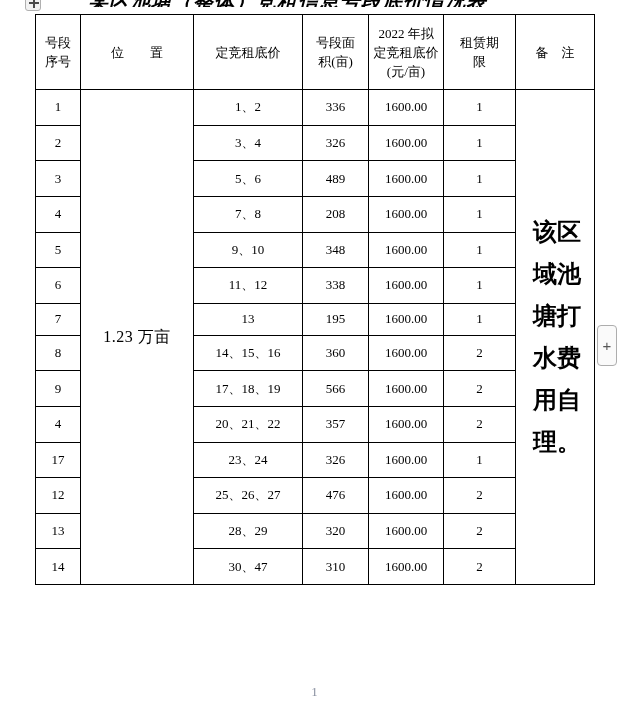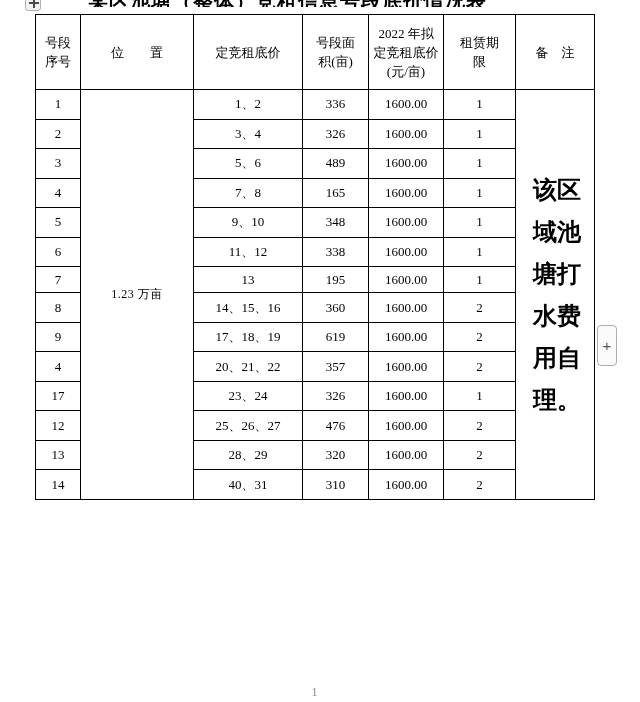--- a/index.html
+++ b/index.html
@@ -8,57 +8,57 @@
     background: #ffffff;
     overflow: hidden;
     font-family: "Liberation Serif", "DejaVu Serif", serif;
     color: #000;
   }
   body { position: relative; }
 
   
   .clip-title {
     position: absolute; left: 88px; top: 0;
-    width: 420px; height: 7px; overflow: hidden;
+    width: 420px; height: 7px; overflow: hidden; font-style: italic;
   }
   .clip-title span {
     display: block; margin-top: -12px;
     font-size: 20px; font-weight: bold; white-space: nowrap;
     letter-spacing: 1px;
   }
 
   
   .move-handle {
     position: absolute; left: 25px; top: -8px;
     width: 16px; height: 19px;
     background: #f2f2f2;
     border: 1px solid #b0b0b0; border-radius: 3px;
   }
   .mh-v { position: absolute; left: 7px; top: 5px; width: 2px; height: 10px; background: #4a4a4a; }
   .mh-h { position: absolute; left: 3px; top: 9px; width: 10px; height: 2px; background: #4a4a4a; }
 
   
   table.seg-table {
     position: absolute; left: 35px; top: 14px;
-    width: 559px; height: 486px;
+    width: 559px; height: 571px;
     border-collapse: collapse; table-layout: fixed;
   }
   .seg-table th, .seg-table td {
     border: 1px solid #000;
     text-align: center; vertical-align: middle;
     font-size: 13px; font-weight: normal;
     padding: 0;
   }
   .seg-table thead th {
     height: 75px;
     line-height: 19px;
     white-space: pre-line;
   }
   .loc-cell div {
-    font-size: 12px; letter-spacing: 0.5px;
+    font-size: 16px; letter-spacing: 0.5px;
   }
   .remark-cell div {
     width: 52px; margin: 0 auto;
     font-weight: bold; font-size: 24px; line-height: 42px;
     word-break: break-all; text-align: right;
   }
 
   
   .add-btn {
     position: absolute; left: 597px; top: 325px;
@@ -140,21 +140,21 @@
       <tr>
         <td>3</td>
         <td>5、6</td>
         <td>489</td>
         <td>1600.00</td>
         <td>1</td>
       </tr>
       <tr>
         <td>4</td>
         <td>7、8</td>
-        <td>165</td>
+        <td>208</td>
         <td>1600.00</td>
         <td>1</td>
       </tr>
       <tr>
         <td>5</td>
         <td>9、10</td>
         <td>348</td>
         <td>1600.00</td>
         <td>1</td>
       </tr>
@@ -175,21 +175,21 @@
       <tr>
         <td>8</td>
         <td>14、15、16</td>
         <td>360</td>
         <td>1600.00</td>
         <td>2</td>
       </tr>
       <tr>
         <td>9</td>
         <td>17、18、19</td>
-        <td>619</td>
+        <td>566</td>
         <td>1600.00</td>
         <td>2</td>
       </tr>
       <tr>
         <td>4</td>
         <td>20、21、22</td>
         <td>357</td>
         <td>1600.00</td>
         <td>2</td>
       </tr>
@@ -209,21 +209,21 @@
       </tr>
       <tr>
         <td>13</td>
         <td>28、29</td>
         <td>320</td>
         <td>1600.00</td>
         <td>2</td>
       </tr>
       <tr>
         <td>14</td>
-        <td>40、31</td>
+        <td>30、47</td>
         <td>310</td>
         <td>1600.00</td>
         <td>2</td>
       </tr>
     </tbody>
 </table>
 
 <div class="add-btn">
   <span>+</span>
 </div>

